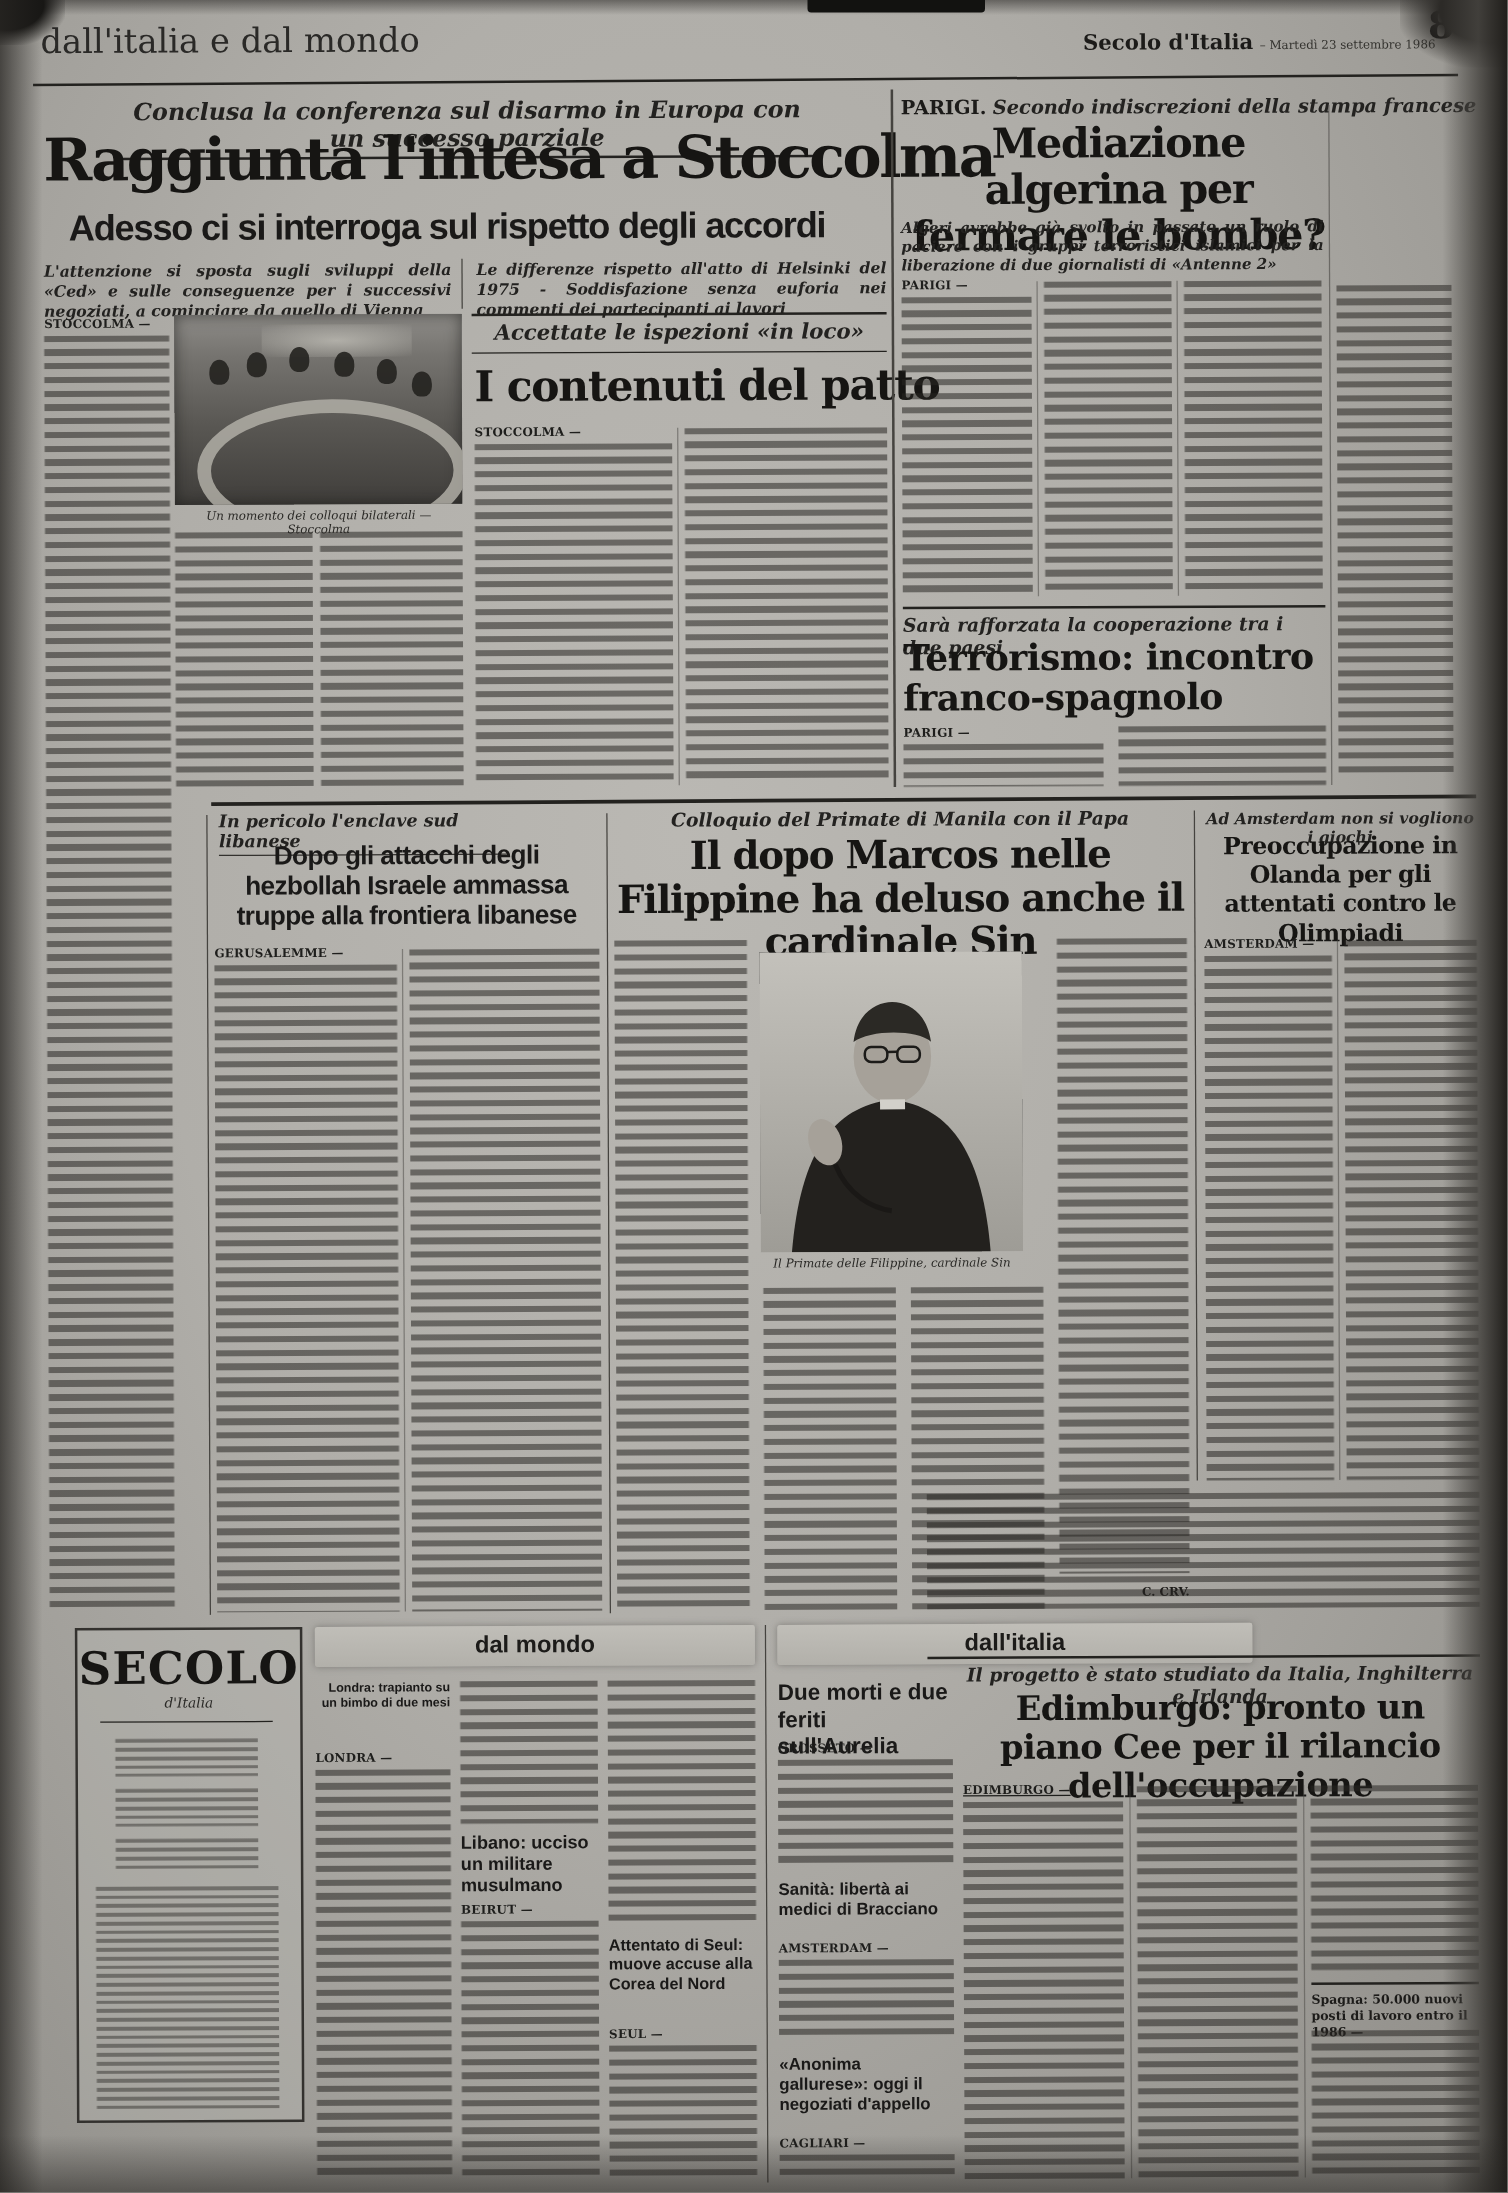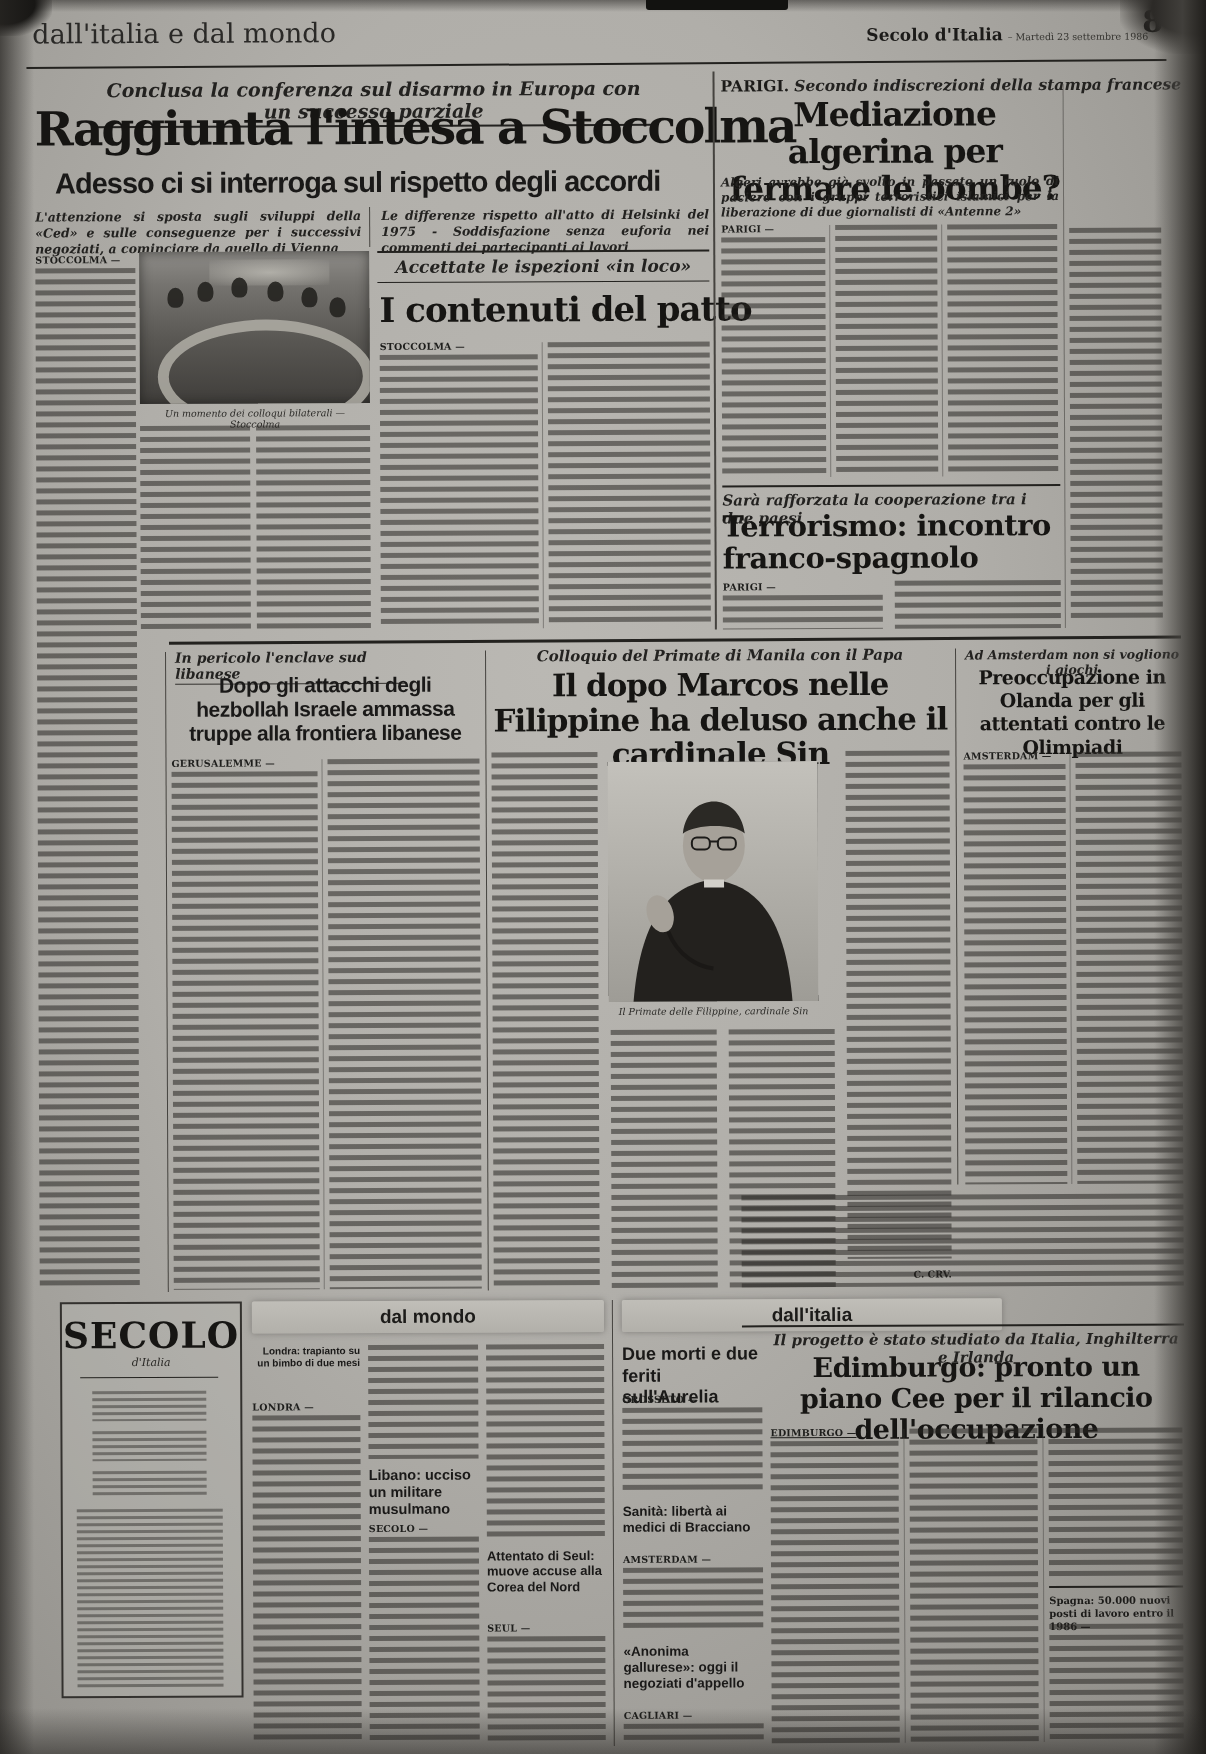--- a/index.html
+++ b/index.html
@@ -183,21 +183,21 @@
       </div>
     </div>
 
     <div class="abs bar" style="left:250px;top:1300px;width:352px;height:32px;">dal mondo</div>
     <div class="abs headline-sans" style="left:250px;top:1344px;width:108px;font-size:10px;line-height:1.18;text-align:right;">Londra: trapianto su un bimbo di due mesi</div>
     <div class="abs dateline" style="left:250px;top:1400px;">LONDRA —</div>
     <div class="greek" style="left:250px;top:1414px;width:108px;height:330px;"></div>
 
     <div class="greek" style="left:366px;top:1344px;width:110px;height:114px;"></div>
     <div class="abs headline-sans" style="left:366px;top:1466px;width:110px;font-size:14.5px;line-height:1.18;">Libano: ucciso un militare musulmano</div>
-    <div class="abs dateline" style="left:366px;top:1522px;">SECOLO —</div>
+    <div class="abs dateline" style="left:366px;top:1522px;">BEIRUT —</div>
     <div class="greek" style="left:366px;top:1536px;width:110px;height:208px;"></div>
 
     <div class="greek" style="left:484px;top:1344px;width:118px;height:196px;"></div>
     <div class="abs headline-sans" style="left:484px;top:1548px;width:118px;font-size:13px;line-height:1.18;">Attentato di Seul: muove accuse alla Corea del Nord</div>
     <div class="abs dateline" style="left:484px;top:1622px;">SEUL —</div>
     <div class="greek" style="left:484px;top:1636px;width:118px;height:108px;"></div>
 
     <div class="vr" style="left:610px;top:1300px;height:446px;"></div>
 
     <div class="abs bar" style="left:620px;top:1300px;width:380px;height:32px;">dall'italia</div>

